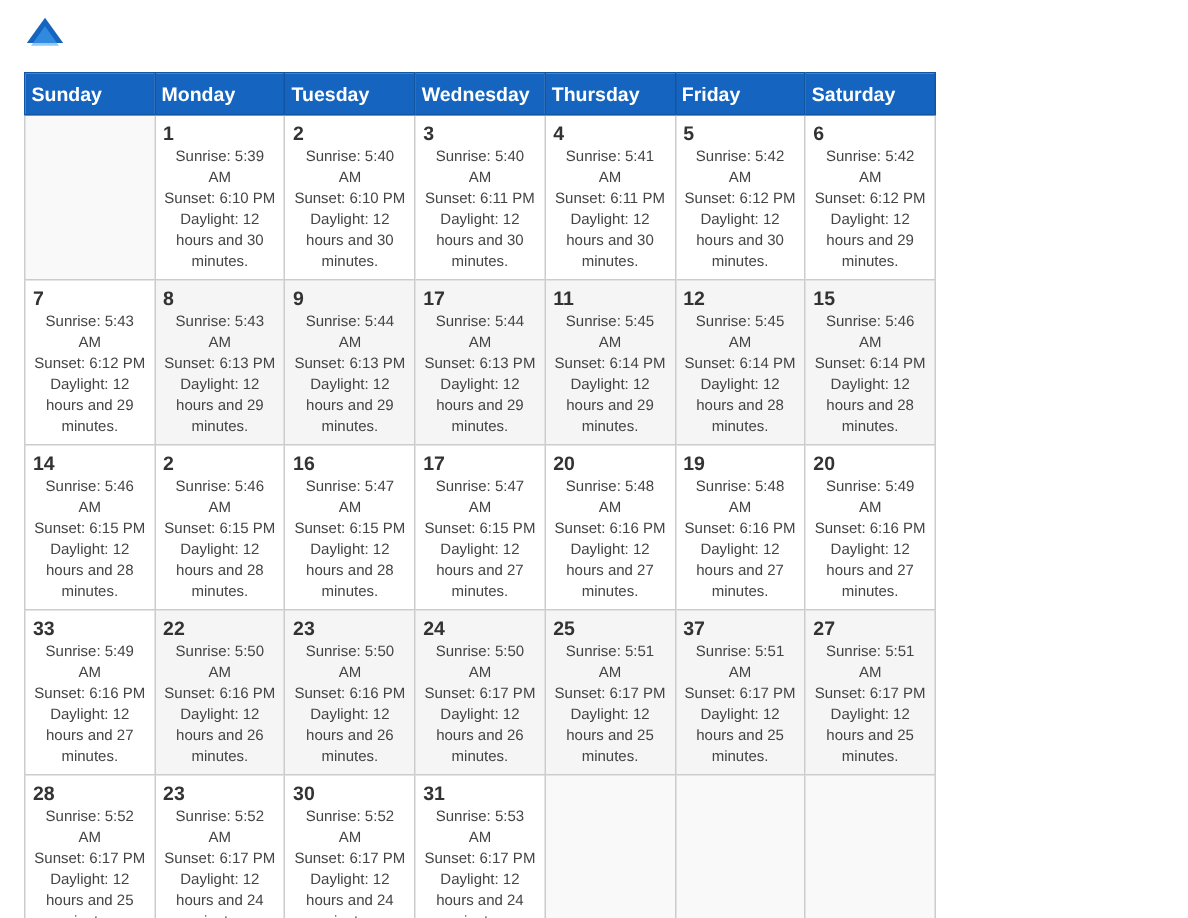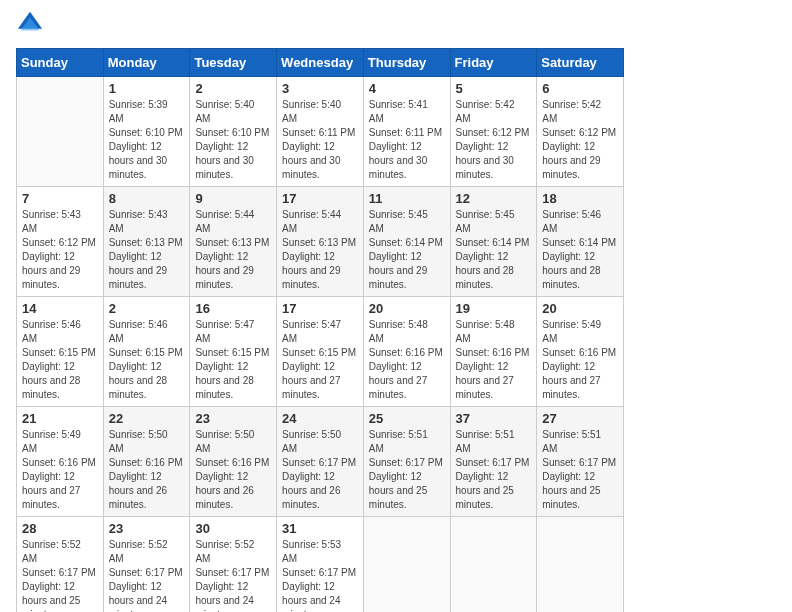--- a/index.html
+++ b/index.html
@@ -94,20 +94,21 @@
       font-size: 13px;
       font-weight: bold;
       color: #333;
       display: block;
       margin-bottom: 2px;
     }
     .day-info {
       font-size: 10px;
       color: #444;
       line-height: 1.4;
+      text-align: center;
     }
     td.empty {
       background: #f9f9f9 !important;
     }
   </style>
 </head>
 <body>
 
 <div class="page">
   <div class="header">
@@ -186,21 +187,21 @@
           </td>
           <td>
             <span class="day-num">11</span>
             <div class="day-info">Sunrise: 5:45 AM<br>Sunset: 6:14 PM<br>Daylight: 12 hours and 29 minutes.</div>
           </td>
           <td>
             <span class="day-num">12</span>
             <div class="day-info">Sunrise: 5:45 AM<br>Sunset: 6:14 PM<br>Daylight: 12 hours and 28 minutes.</div>
           </td>
           <td>
-            <span class="day-num">18</span>
+            <span class="day-num">15</span>
             <div class="day-info">Sunrise: 5:46 AM<br>Sunset: 6:14 PM<br>Daylight: 12 hours and 28 minutes.</div>
           </td>
         </tr>
         <tr>
           <td>
             <span class="day-num">14</span>
             <div class="day-info">Sunrise: 5:46 AM<br>Sunset: 6:15 PM<br>Daylight: 12 hours and 28 minutes.</div>
           </td>
           <td>
             <span class="day-num">2</span>
@@ -222,21 +223,21 @@
             <span class="day-num">19</span>
             <div class="day-info">Sunrise: 5:48 AM<br>Sunset: 6:16 PM<br>Daylight: 12 hours and 27 minutes.</div>
           </td>
           <td>
             <span class="day-num">20</span>
             <div class="day-info">Sunrise: 5:49 AM<br>Sunset: 6:16 PM<br>Daylight: 12 hours and 27 minutes.</div>
           </td>
         </tr>
         <tr>
           <td>
-            <span class="day-num">21</span>
+            <span class="day-num">33</span>
             <div class="day-info">Sunrise: 5:49 AM<br>Sunset: 6:16 PM<br>Daylight: 12 hours and 27 minutes.</div>
           </td>
           <td>
             <span class="day-num">22</span>
             <div class="day-info">Sunrise: 5:50 AM<br>Sunset: 6:16 PM<br>Daylight: 12 hours and 26 minutes.</div>
           </td>
           <td>
             <span class="day-num">23</span>
             <div class="day-info">Sunrise: 5:50 AM<br>Sunset: 6:16 PM<br>Daylight: 12 hours and 26 minutes.</div>
           </td>

